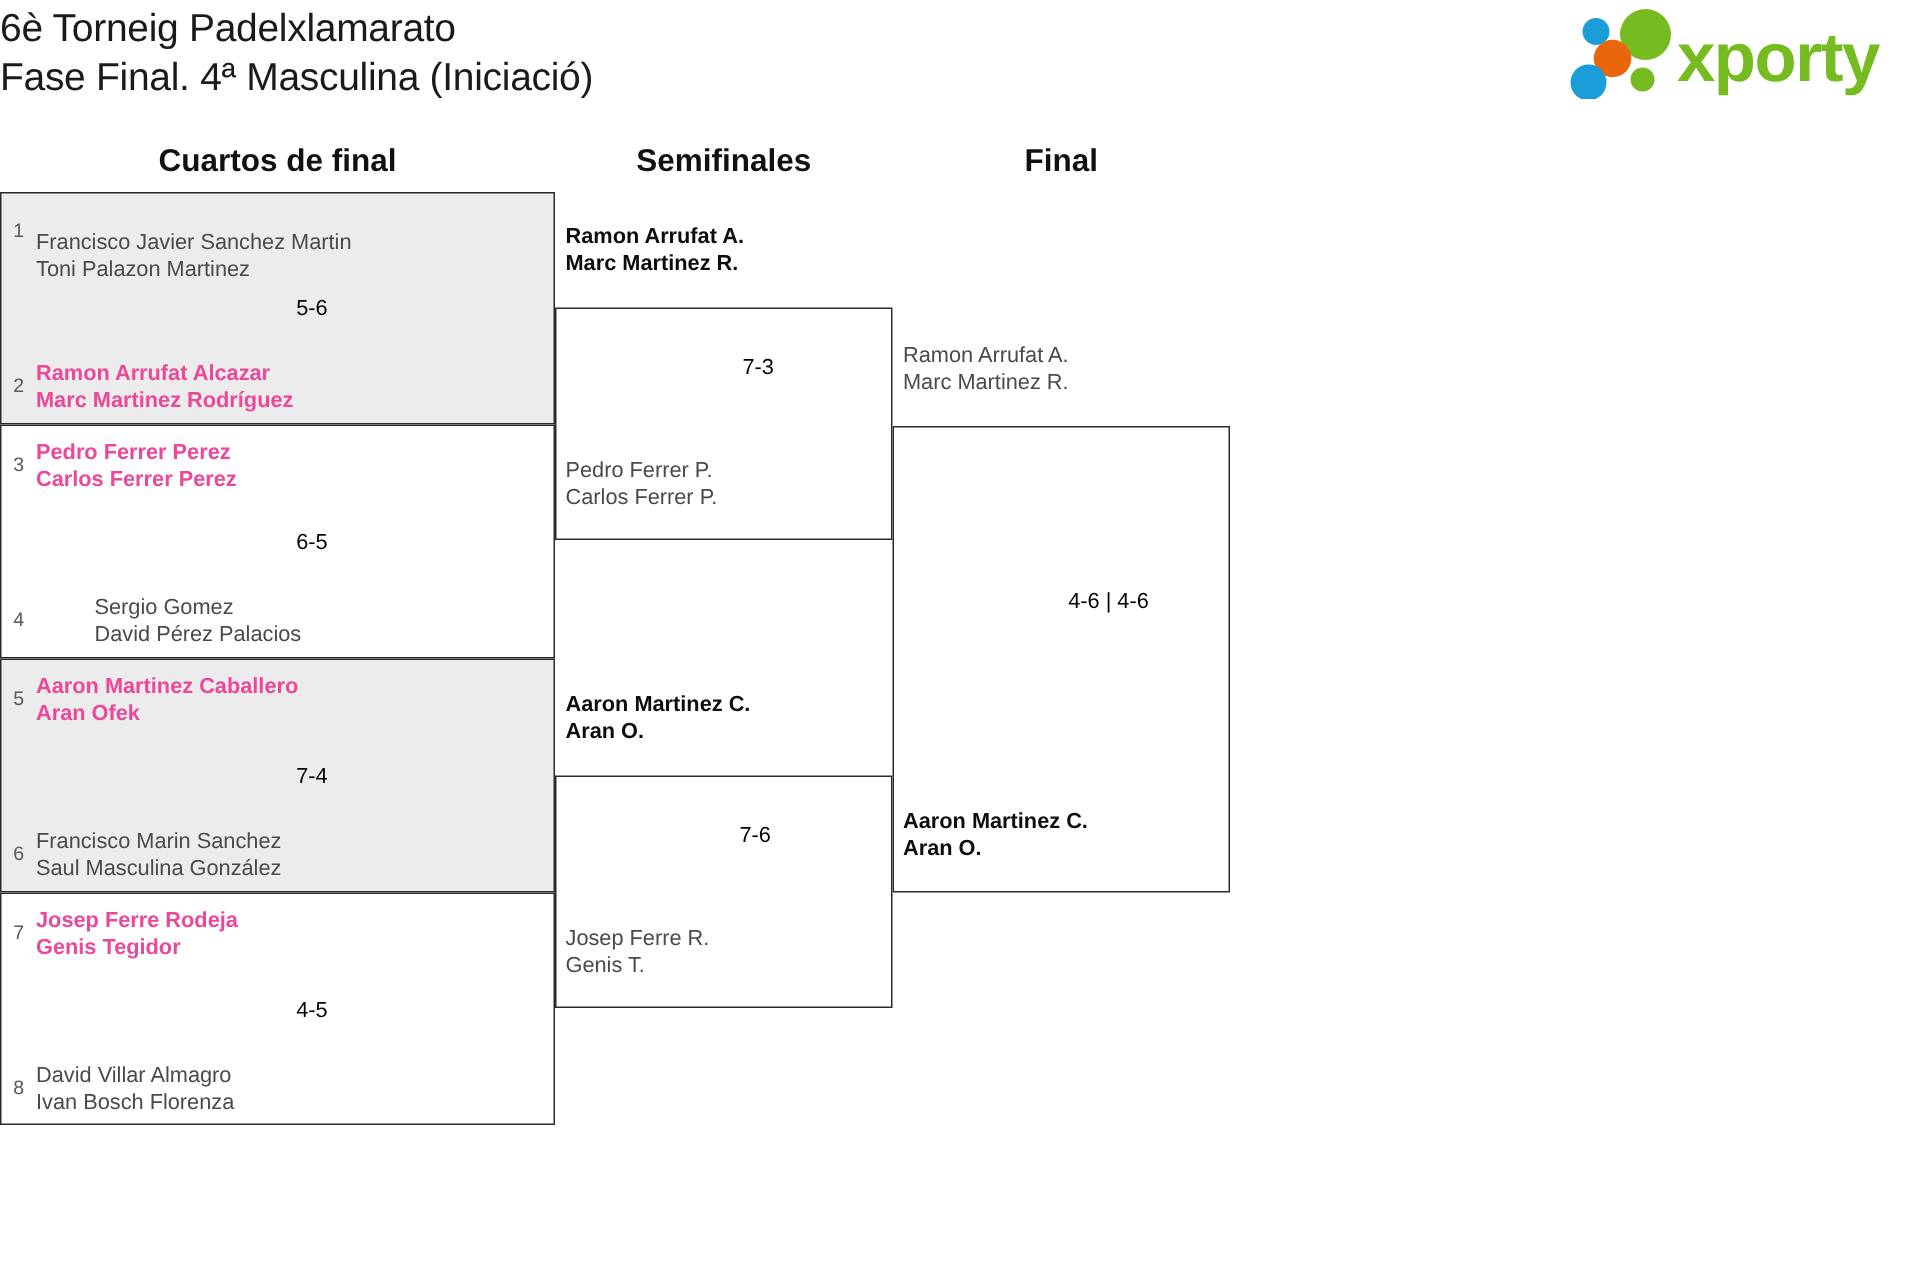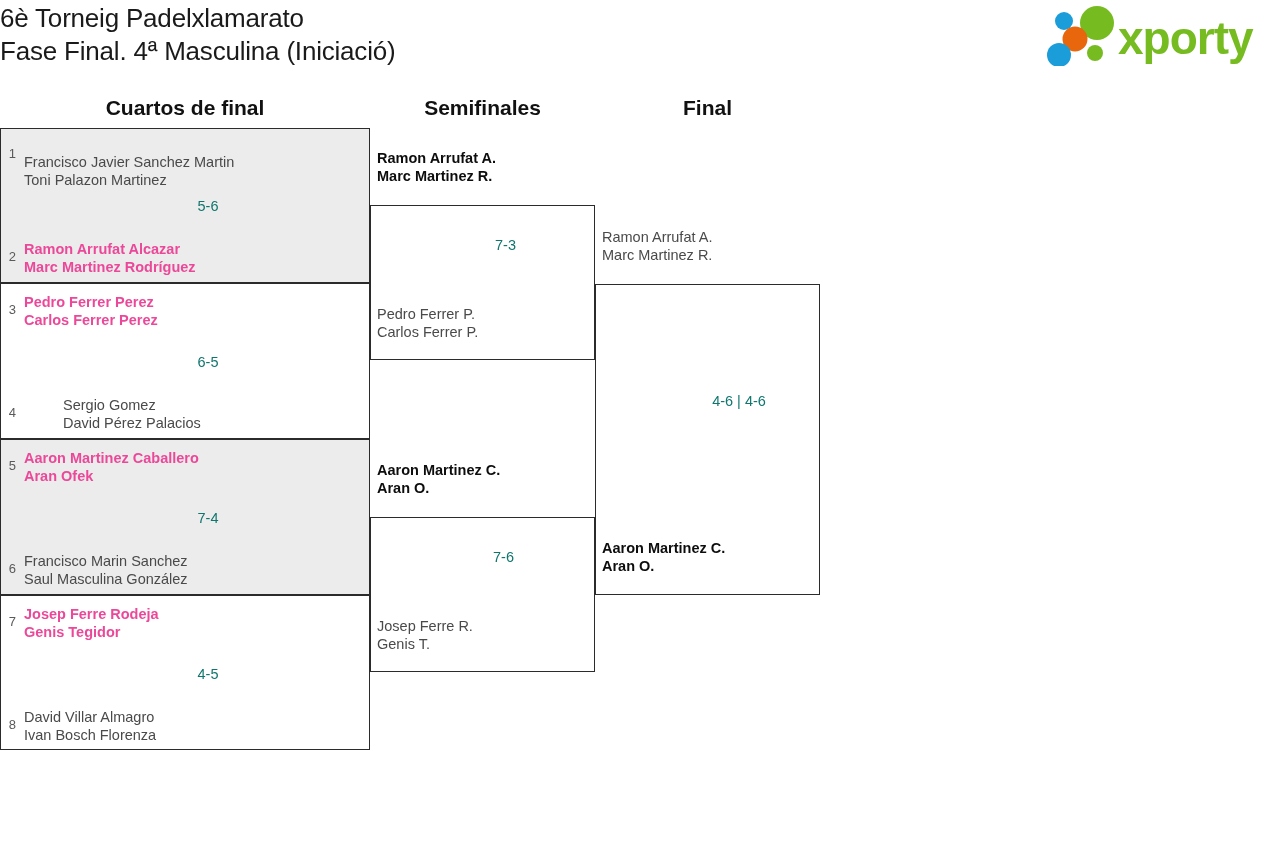--- a/index.html
+++ b/index.html
@@ -68,21 +68,21 @@
     font-size: 13px;
     color: #5a5a5a;
     font-weight: 400;
     text-align: right;
     width: 16px;
   }
 
   .score {
     position: absolute;
     font-size: 14.5px;
-    color: #0f766e;
+    color: #000000;
     text-align: center;
     white-space: nowrap;
     padding-left: 46px;
   }
 
   
   .advance {
     position: absolute;
     line-height: 18px;
     white-space: nowrap;

